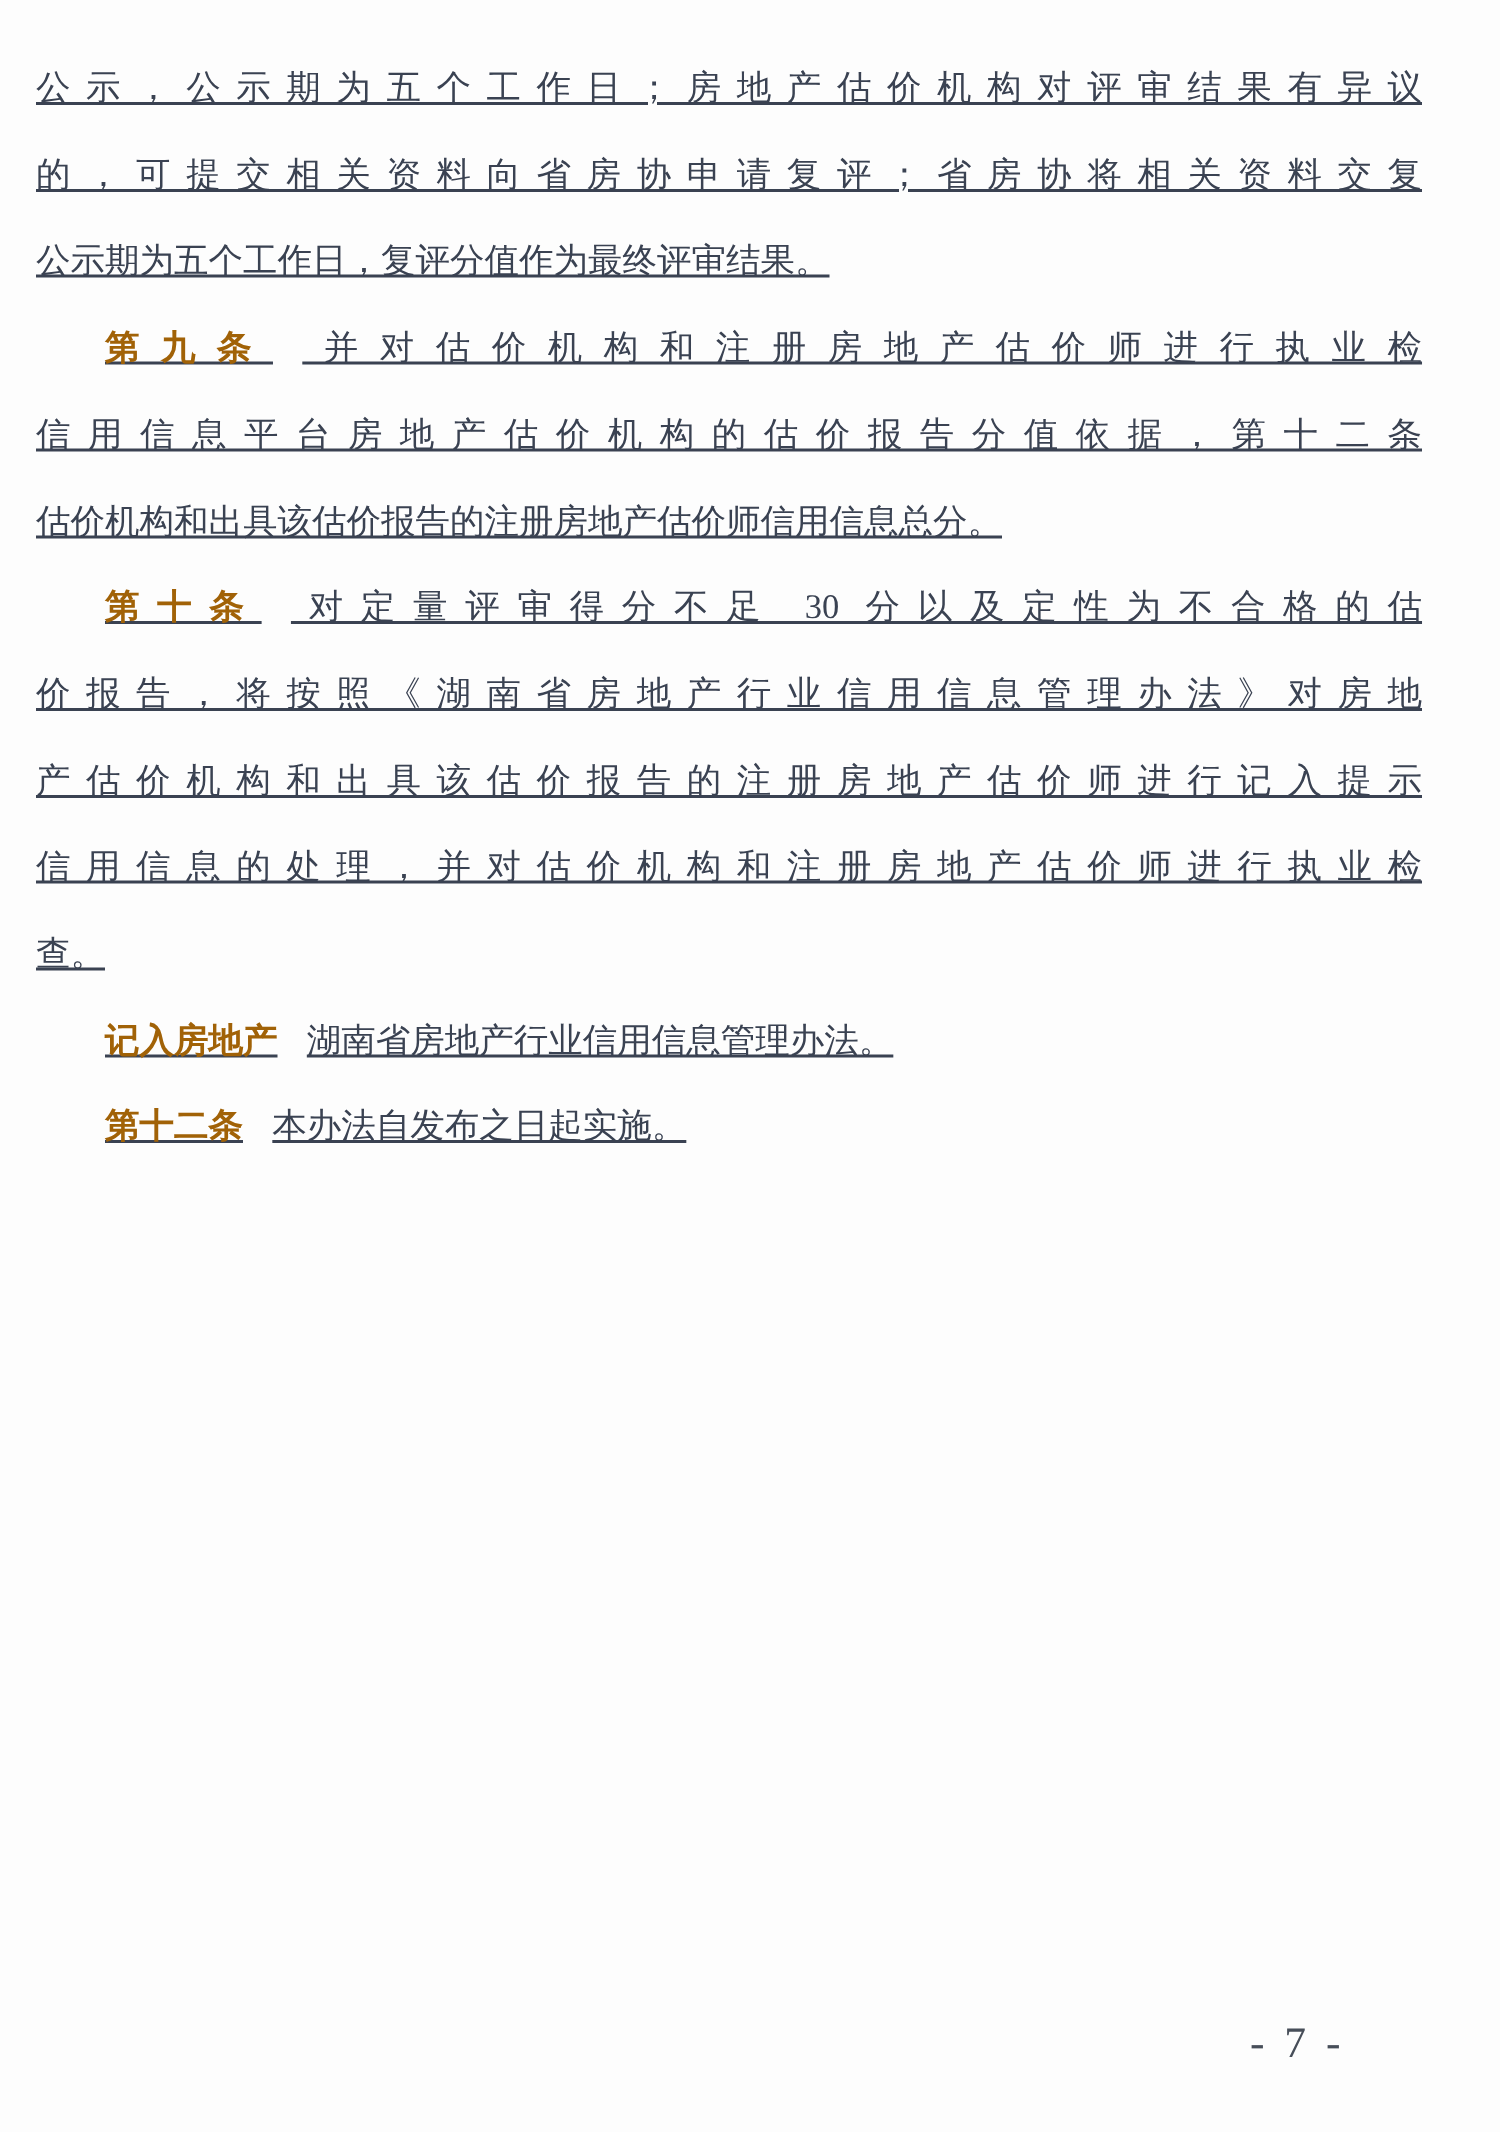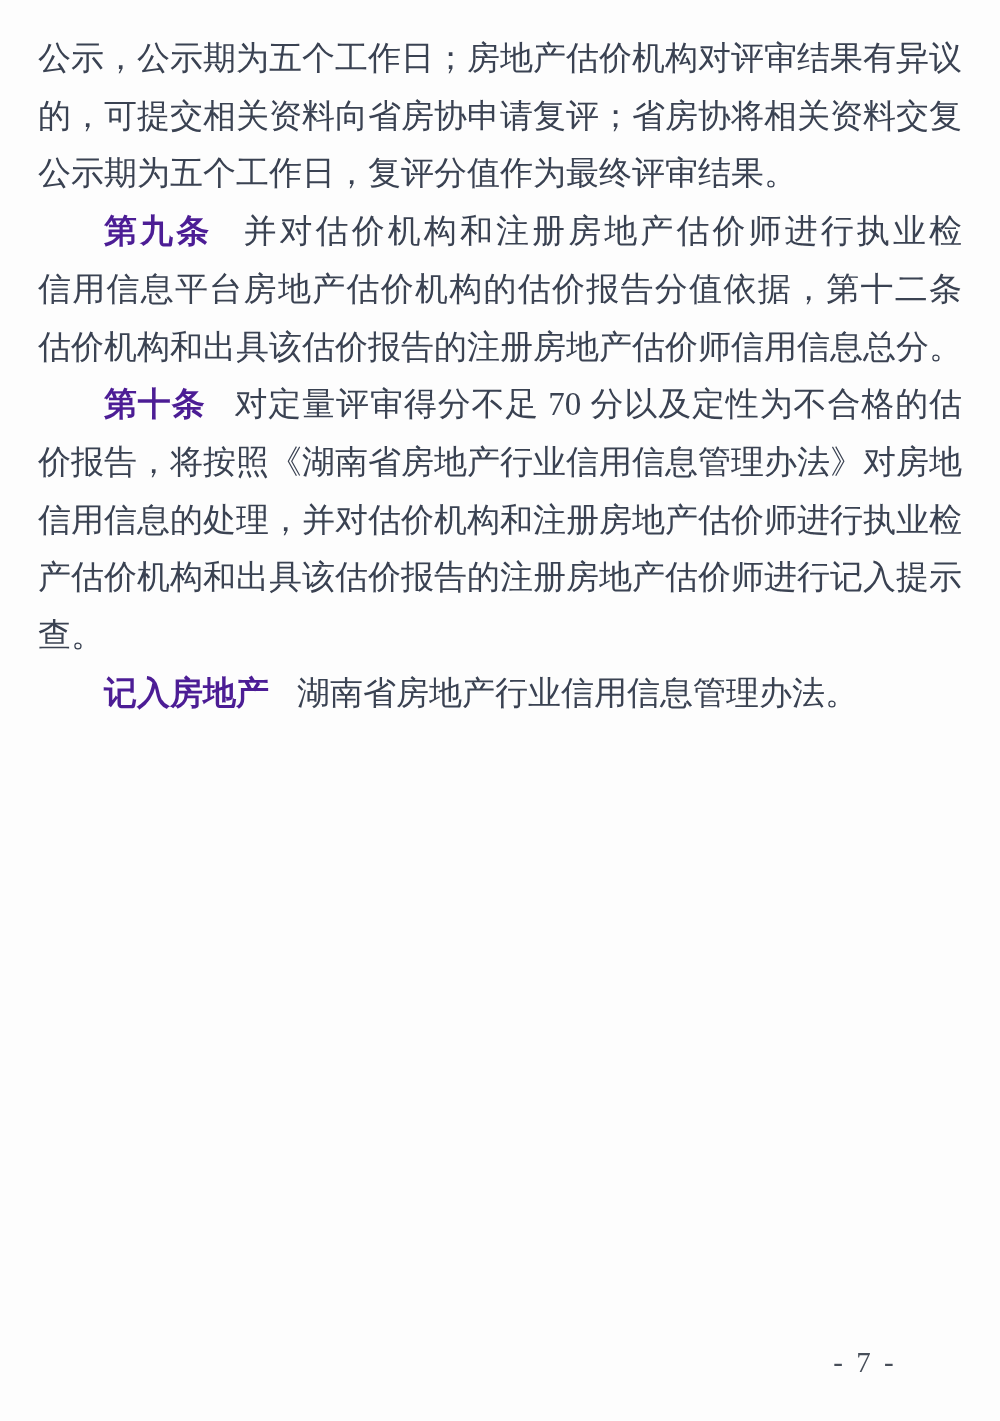--- a/index.html
+++ b/index.html
@@ -13,37 +13,38 @@
     color: #3a4252;
     overflow: hidden;
   }
   .page {
     position: absolute;
     inset: 0;
     background: #fdfdfd;
   }
   .content {
     position: absolute;
-    left: 38px;
+    left: 24px;
     top: 30px;
     width: 924px;
-    font-size: 33px;
+    font-size: 23px;
     line-height: 57.7px;
+    text-decoration: underline;
   }
   .line {
     text-align: justify;
     text-align-last: justify;
     text-justify: inter-ideograph;
     white-space: normal;
   }
   .line.last { text-align-last: left; }
   .para.indent .line.first { text-indent: 2em; }
   .heading {
     font-weight: bold;
-    color: #4c1d95;
+    color: #a16207;
     font-family: "Liberation Serif", "DejaVu Serif", serif;
   }
   .hgap { display: inline-block; width: 0.85em; }
   .page-number {
     position: absolute;
     left: 795px;
     top: 1346px;
     width: 140px;
     text-align: center;
     font-size: 29px;
@@ -61,24 +62,27 @@
         <div class="line first"><span>公示，公示期为五个工作日；房地产估价机构对评审结果有异议</span></div>
         <div class="line"><span>的，可提交相关资料向省房协申请复评；省房协将相关资料交复</span></div>
         <div class="line last"><span>公示期为五个工作日，复评分值作为最终评审结果。</span></div>
       </div>
       <div class="para indent">
         <div class="line first"><span class="heading">第九条</span><span class="hgap"></span><span>并对估价机构和注册房地产估价师进行执业检</span></div>
         <div class="line"><span>信用信息平台房地产估价机构的估价报告分值依据，第十二条</span></div>
         <div class="line last"><span>估价机构和出具该估价报告的注册房地产估价师信用信息总分。</span></div>
       </div>
       <div class="para indent">
-        <div class="line first"><span class="heading">第十条</span><span class="hgap"></span><span>对定量评审得分不足 70 分以及定性为不合格的估</span></div>
+        <div class="line first"><span class="heading">第十条</span><span class="hgap"></span><span>对定量评审得分不足 30 分以及定性为不合格的估</span></div>
         <div class="line"><span>价报告，将按照《湖南省房地产行业信用信息管理办法》对房地</span></div>
+        <div class="line"><span>产估价机构和出具该估价报告的注册房地产估价师进行记入提示</span></div>
         <div class="line"><span>信用信息的处理，并对估价机构和注册房地产估价师进行执业检</span></div>
-        <div class="line"><span>产估价机构和出具该估价报告的注册房地产估价师进行记入提示</span></div>
         <div class="line last"><span>查。</span></div>
       </div>
       <div class="para indent">
         <div class="line last first"><span class="heading">记入房地产</span><span class="hgap"></span><span>湖南省房地产行业信用信息管理办法。</span></div>
+      </div>
+      <div class="para indent">
+        <div class="line last first"><span class="heading">第十二条</span><span class="hgap"></span><span>本办法自发布之日起实施。</span></div>
       </div>
     </div>
   <div class="page-number">- 7 -</div>
 </div>
 
 </body></html>

